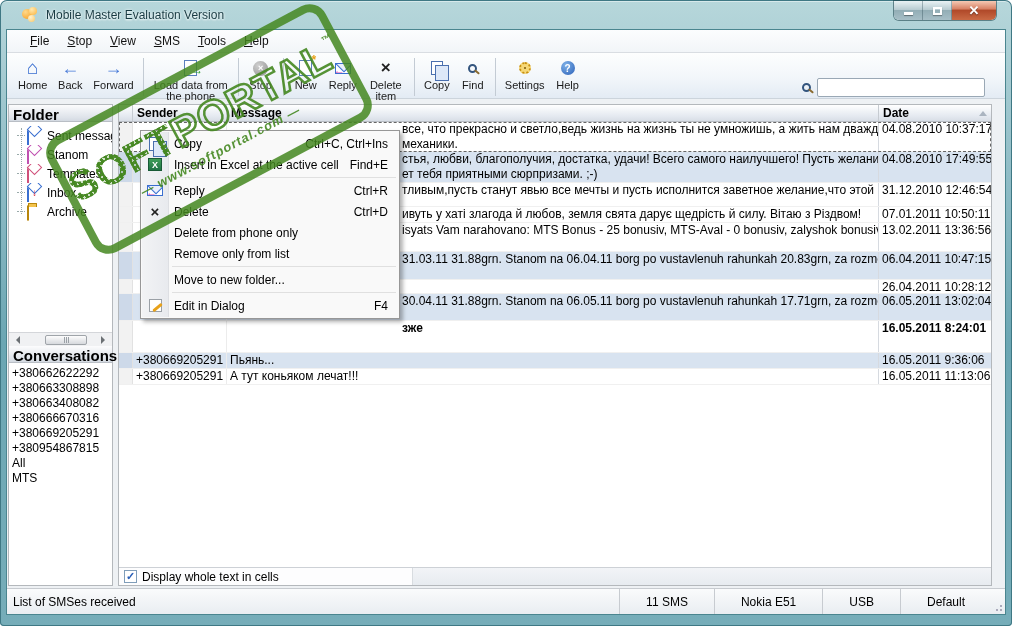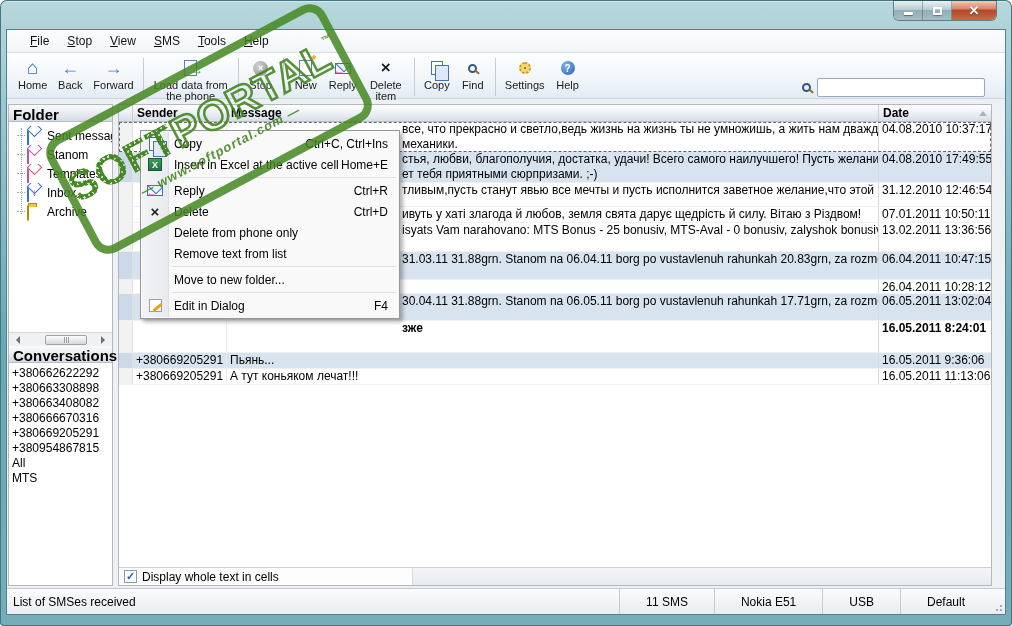--- a/index.html
+++ b/index.html
@@ -166,20 +166,28 @@
     -webkit-background-clip:text; background-clip:text; -webkit-text-fill-color:transparent; }
   .stamp-portal { font-size:42px; font-weight:bold; letter-spacing:1px; color:transparent;
     -webkit-text-stroke:2.5px rgba(68,135,32,.9); }
   .stamp-tm { font-size:10px; font-weight:bold; color:rgba(68,135,32,.9); margin-top:2px; }
   .stamp-url { font-size:13px; font-weight:bold; font-style:italic; color:rgba(68,135,32,.9); margin-top:6px; letter-spacing:1px; }
 </style>
 </head>
 <body>
 
 <div class="frame">
+  <div class="titlebar">
+    <span class="app-icon">
+        <i class="c1"></i>
+        <i class="c2"></i>
+        <i class="c3"></i>
+      </span>
+    <span class="title-text">Mobile Master Evaluation Version</span>
+  </div>
   <div class="winbtns">
     <div class="winbtn">
         <span class="glyph-min"></span>
       </div>
     <div class="winbtn">
         <span class="glyph-max"></span>
       </div>
     <div class="winbtn close">
         <span class="glyph-close">✕</span>
       </div>
@@ -477,21 +485,21 @@
         <span class="copy-ico"></span>
       </span>
     <span class="ctx-label">Copy</span>
     <span class="ctx-short">Ctrl+C, Ctrl+Ins</span>
   </div>
   <div class="ctx-item">
     <span class="ctx-ico">
         <span class="excel-ico">X</span>
       </span>
     <span class="ctx-label">Insert in Excel at the active cell</span>
-    <span class="ctx-short">Home+E</span>
+    <span class="ctx-short">Find+E</span>
   </div>
   <div class="ctx-sep"></div>
   <div class="ctx-item">
     <span class="ctx-ico">
         <span class="env env-reply">
           <span class="rarr">←</span>
         </span>
       </span>
     <span class="ctx-label">Reply</span>
     <span class="ctx-short">Ctrl+R</span>
@@ -503,21 +511,21 @@
     <span class="ctx-label">Delete</span>
     <span class="ctx-short">Ctrl+D</span>
   </div>
   <div class="ctx-item">
     <span class="ctx-ico"></span>
     <span class="ctx-label">Delete from phone only</span>
     <span class="ctx-short"></span>
   </div>
   <div class="ctx-item">
     <span class="ctx-ico"></span>
-    <span class="ctx-label">Remove text from list</span>
+    <span class="ctx-label">Remove only from list</span>
     <span class="ctx-short"></span>
   </div>
   <div class="ctx-sep"></div>
   <div class="ctx-item">
     <span class="ctx-ico"></span>
     <span class="ctx-label">Move to new folder...</span>
     <span class="ctx-short"></span>
   </div>
   <div class="ctx-sep"></div>
   <div class="ctx-item">

